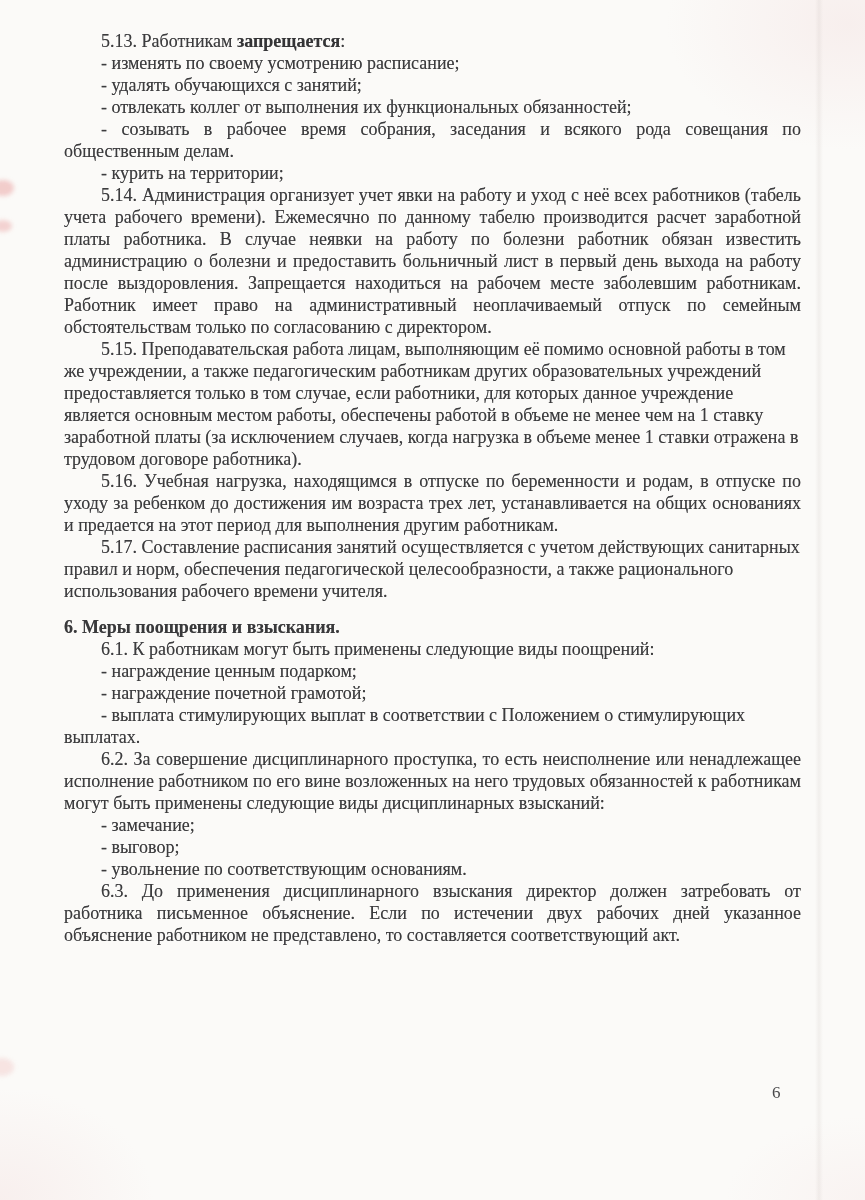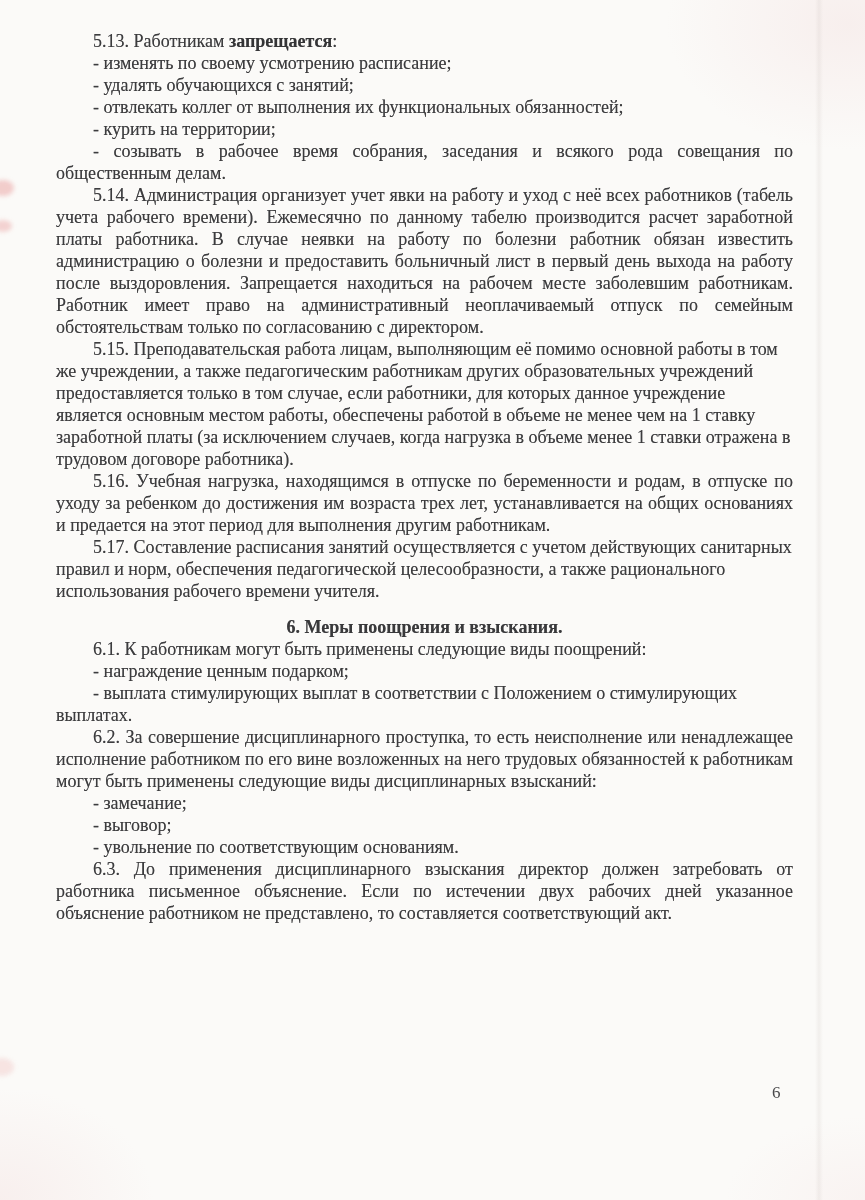--- a/index.html
+++ b/index.html
@@ -35,36 +35,35 @@
     border-radius: 50%;
     filter: blur(2px);
     pointer-events: none;
   }
   .speck-1 { left: -8px; top: 180px; width: 22px; height: 16px; background: rgba(225,120,120,0.35); }
   .speck-2 { left: -6px; top: 220px; width: 18px; height: 12px; background: rgba(225,120,120,0.30); }
   .speck-3 { left: -10px; top: 1058px; width: 24px; height: 18px; background: rgba(230,150,150,0.22); }
 
   .text-column {
     position: absolute;
-    left: 56px;
+    left: 64px;
     top: 30px;
     width: 737px;
     font-family: Liberation Serif, serif;
   }
   p {
     margin: 0;
     text-shadow: 0 0 0.5px rgba(70,70,72,0.55);
   }
   .indent { text-indent: 37px; }
   .justify { text-align: justify; }
   .left { text-align: left; }
   .hang-indent { text-indent: 52px; padding-left: 6px; }
   .section-heading {
     font-weight: bold;
-    text-align: center;
     margin-top: 14px;
     color: #39393b;
   }
   strong { color: #343436; }
   .page-number {
     position: absolute;
     left: 772px;
     top: 1082px;
     font-size: 17px;
     color: #4a4a4c;
@@ -77,32 +76,33 @@
 <div class="speck speck-1"></div>
 <div class="speck speck-2"></div>
 <div class="speck speck-3"></div>
 
 <div class="text-column">
 
   <p class="indent left"><span>5.13. Работникам </span><strong>запрещается</strong><span>:</span></p>
   <p class="indent left">- изменять по своему усмотрению расписание;</p>
   <p class="indent left">- удалять обучающихся с занятий;</p>
   <p class="indent left">- отвлекать коллег от выполнения их функциональных обязанностей;</p>
+  <p class="indent justify">- созывать в рабочее время собрания, заседания и всякого рода совещания по общественным делам.</p>
   <p class="indent left">- курить на территории;</p>
-  <p class="indent justify">- созывать в рабочее время собрания, заседания и всякого рода совещания по общественным делам.</p>
 
   <p class="indent justify">5.14. Администрация организует учет явки на работу и уход с неё всех работников (табель учета рабочего времени). Ежемесячно по данному табелю производится расчет заработной платы работника. В случае неявки на работу по болезни работник обязан известить администрацию о болезни и предоставить больничный лист в первый день выхода на работу после выздоровления. Запрещается находиться на рабочем месте заболевшим работникам.  Работник имеет право на административный неоплачиваемый отпуск по семейным обстоятельствам только по согласованию с директором.</p>
   <p class="indent left">5.15. Преподавательская работа лицам, выполняющим её помимо основной работы в том же учреждении, а также педагогическим работникам других образовательных учреждений предоставляется только в том случае, если работники, для которых данное учреждение является основным местом работы, обеспечены работой в объеме не менее чем на 1 ставку заработной платы (за исключением случаев, когда нагрузка в объеме менее 1 ставки отражена в трудовом договоре работника).</p>
   <p class="indent justify">5.16. Учебная нагрузка, находящимся в отпуске по беременности и родам, в отпуске по уходу за ребенком до достижения им возраста трех лет, устанавливается на общих основаниях и предается на этот период для выполнения другим работникам.</p>
   <p class="indent left">5.17. Составление расписания занятий осуществляется с учетом действующих санитарных правил и норм, обеспечения педагогической целесообразности, а также рационального использования рабочего времени учителя.</p>
 
   <p class="section-heading">6. Меры поощрения и взыскания.</p>
 
   <p class="indent left">6.1. К работникам могут быть применены следующие виды поощрений:</p>
   <p class="indent left">- награждение ценным подарком;</p>
+  <p class="indent left">- награждение почетной грамотой;</p>
   <p class="indent left">- выплата стимулирующих выплат в соответствии с Положением о стимулирующих выплатах.</p>
 
   <p class="indent justify">6.2. За совершение дисциплинарного проступка, то есть неисполнение или ненадлежащее исполнение работником по его вине возложенных на него трудовых обязанностей к работникам могут быть применены следующие виды дисциплинарных взысканий:</p>
   <p class="indent left">- замечание;</p>
   <p class="indent left">- выговор;</p>
   <p class="indent left">- увольнение по соответствующим основаниям.</p>
 
   <p class="indent justify">6.3. До применения дисциплинарного взыскания директор должен затребовать от работника письменное объяснение. Если по истечении двух рабочих дней указанное объяснение работником не представлено, то составляется соответствующий акт.</p>
 
 

